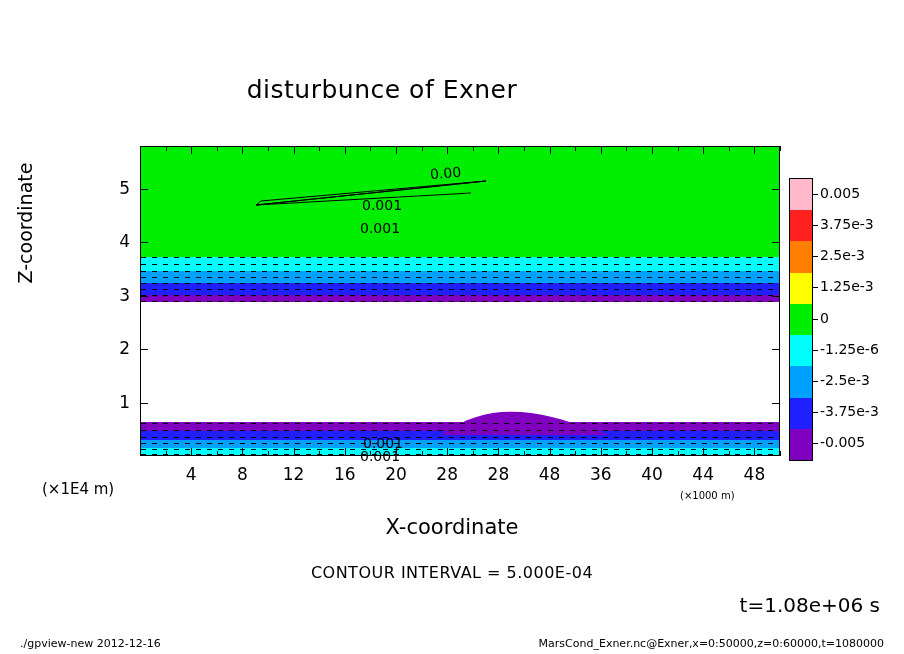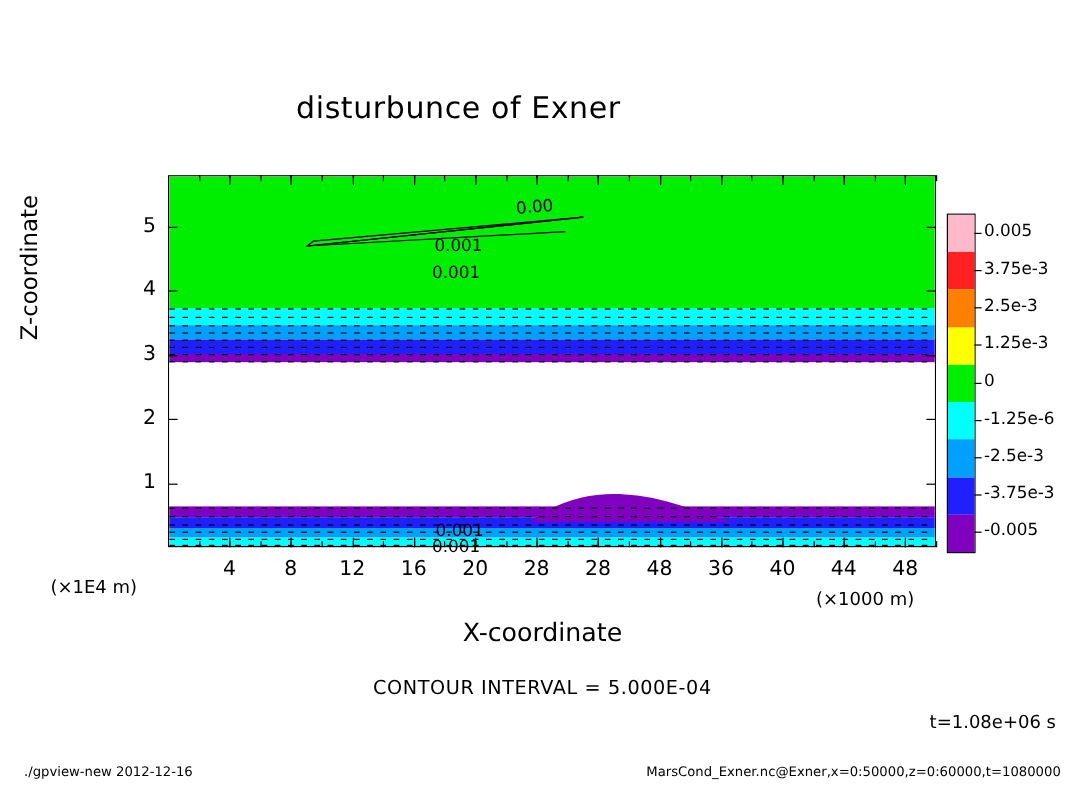--- a/index.html
+++ b/index.html
@@ -5,24 +5,24 @@
   html,body{margin:0;padding:0;background:#ffffff;}
   body{width:904px;height:654px;position:relative;font-family:"DejaVu Sans",sans-serif;color:#000;overflow:hidden;}
   .abs{position:absolute;}
   #title{left:0;top:75px;width:764px;text-align:center;font-size:25px;letter-spacing:0.5px;}
   #plot-frame{left:140px;top:146px;width:640px;height:310px;border:1px solid #000;box-sizing:border-box;overflow:hidden;background:#ffffff;}
   .band{position:absolute;left:0;width:100%;}
   .tick{position:absolute;background:#000;}
   .axis-num{position:absolute;font-size:17px;text-align:center;}
   #ylabel{left:-75px;top:212px;width:200px;transform:rotate(-90deg);transform-origin:center;text-align:center;font-size:19px;}
   #xlabel{left:0;top:515px;width:904px;text-align:center;font-size:21px;}
-  #x-units{left:680px;top:490px;font-size:15px;}
+  #x-units{left:680px;top:490px;font-size:10px;}
   #y-units{left:42px;top:480px;font-size:15px;}
   #contour-note{left:0;top:563px;width:904px;text-align:center;font-size:16px;letter-spacing:0.5px;}
-  #time-note{left:0;top:593px;width:880px;text-align:right;font-size:15px;}
+  #time-note{left:0;top:593px;width:880px;text-align:right;font-size:20px;}
   #footer-left{left:20px;top:637px;font-size:11px;}
   #footer-right{left:0;top:637px;width:884px;text-align:right;font-size:11px;}
   #colorbar{left:789px;top:178px;width:22px;height:281px;border:1px solid #000;box-sizing:content-box;}
   .cb-cell{width:22px;}
   .cb-label{position:absolute;left:820px;font-size:14px;white-space:nowrap;}
   .cb-tick{position:absolute;left:812px;width:6px;height:1px;background:#000;}
   .ctext{position:absolute;font-size:14px;color:#000;}
   .dashrow{position:absolute;height:1px;width:100%;
      background-image:linear-gradient(to right,#000 0px,#000 5px,transparent 5px,transparent 11px);
      background-size:11px 1px;}

